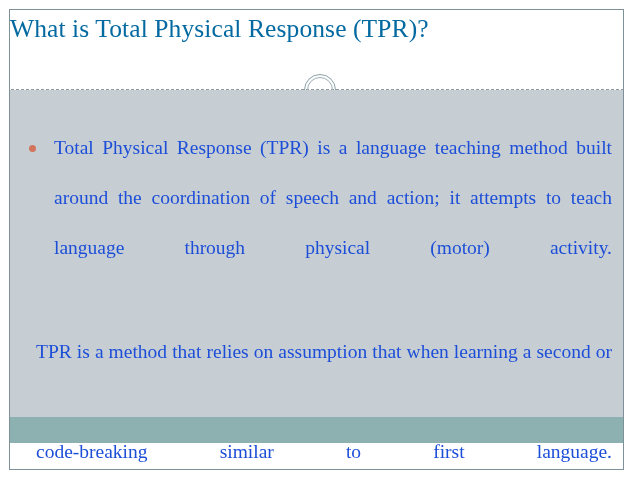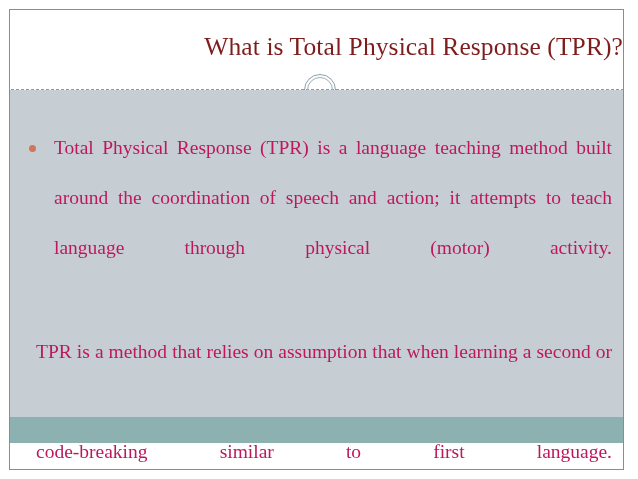--- a/index.html
+++ b/index.html
@@ -42,24 +42,24 @@
     left: 0;
     top: 0;
     width: 100%;
     height: 79px;
     background: #ffffff;
   }
 
   #slide-title {
     position: absolute;
     left: 0;
-    top: 21px;
-    width: 100%;
-    text-align: right;
-    color: #7f1d1d;
+    top: 3px;
+    width: 100%;
+    text-align: left;
+    color: #0369a1;
     font-size: 25.5px;
     line-height: 32px;
     letter-spacing: 0.1px;
     white-space: nowrap;
   }
 
   
   #divider {
     position: absolute;
     left: 1px;
@@ -123,21 +123,21 @@
 
   #content {
     position: absolute;
     left: 16px;
     top: 33px;
     width: 586px;
   }
 
   p.para {
     margin: 0;
-    color: #be185d;
+    color: #1d4ed8;
     font-size: 19.5px;
     line-height: 50px;
     text-align: justify;
     text-justify: inter-word;
   }
 
   p.bulleted {
     padding-left: 28px;
     position: relative;
     margin-bottom: 0px;

